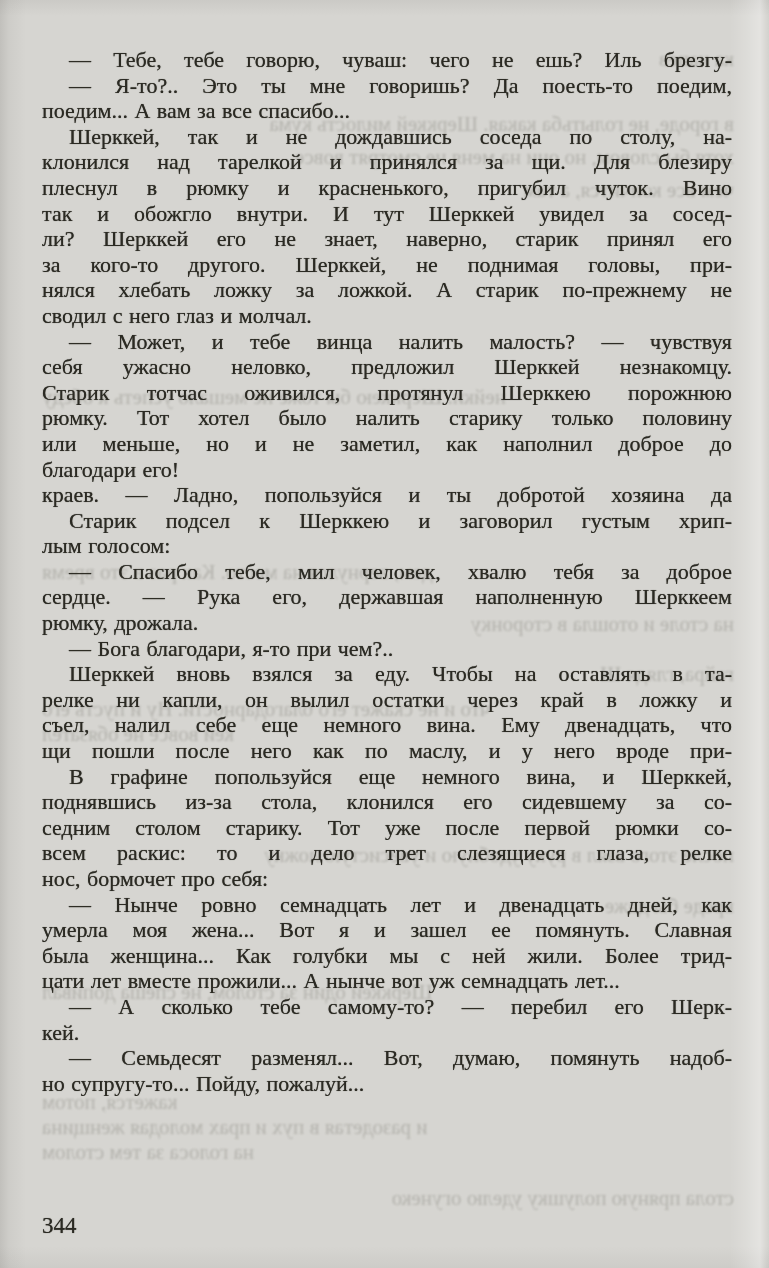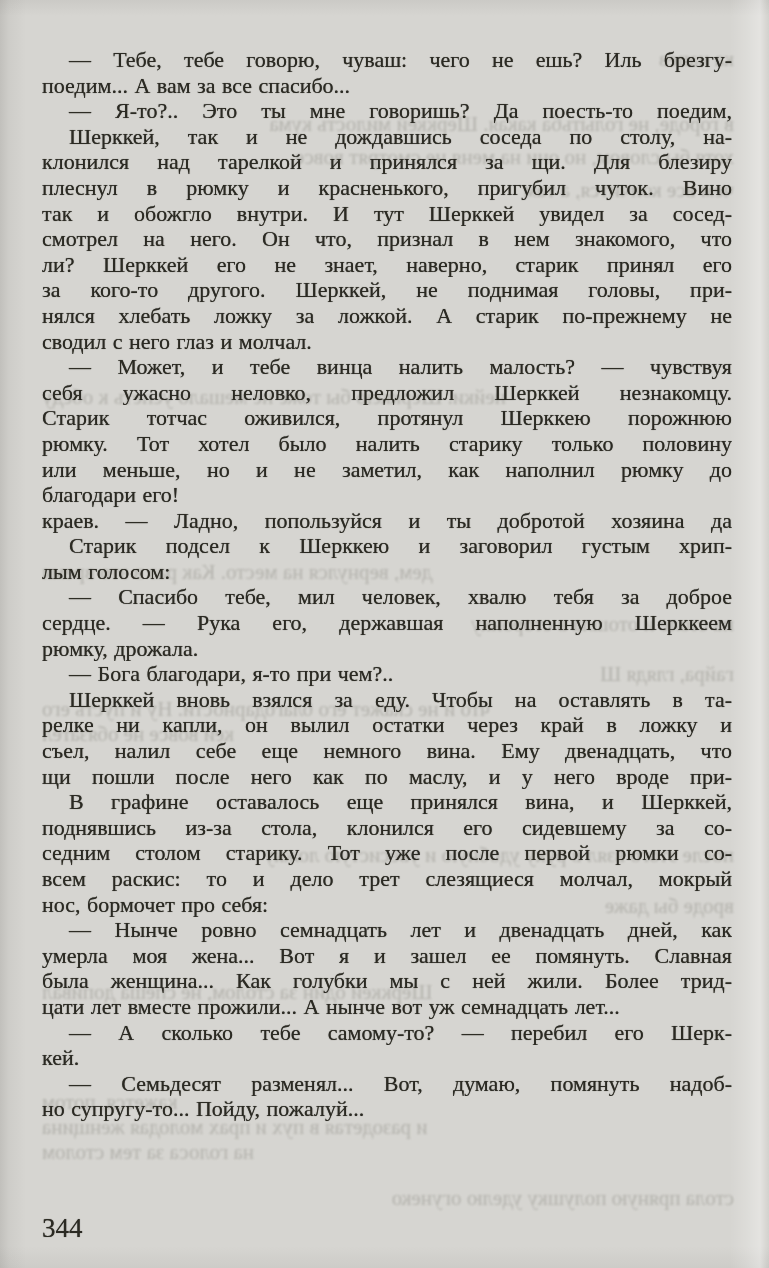--- a/index.html
+++ b/index.html
@@ -26,21 +26,21 @@
   .line{
     height:25.6px;overflow:hidden;
     text-align:justify;
     text-align-last:justify;
     -moz-text-align-last:justify;
   }
   .line.para-start{text-indent:27px;}
   .line.para-end{text-align-last:left;-moz-text-align-last:left;}
   .page-num{
     position:absolute;left:42px;top:1213px;
-    font-size:27px;color:#2b2a23;
+    font-size:23px;color:#2b2a23;
     text-shadow:0 0 0.8px rgba(43,42,35,0.85);
   }
   .bleed-layer{position:absolute;inset:0;}
   .bleed-line{
     position:absolute;left:42px;width:692px;
     transform:scaleX(-1);
     font-size:21px;line-height:24px;
     color:#aeada7;
     filter:blur(1.1px);
     opacity:0.85;
@@ -65,52 +65,51 @@
       <div class="bleed-line" style="top: 843px; text-align: left;">после этого взял в руку удобную и увесистую ложку</div>
       <div class="bleed-line" style="top: 894px; text-align: left;">вроде бы даже</div>
       <div class="bleed-line" style="top: 980px; text-align: right;">Шерккей один за столом, не спеша допивал</div>
       <div class="bleed-line" style="top: 1090px; text-align: right;">кажется, потом</div>
       <div class="bleed-line" style="top: 1115px; text-align: right;">и разодетая в пух и прах молодая женщина</div>
       <div class="bleed-line" style="top: 1140px; text-align: right;">на голоса за тем столом</div>
       <div class="bleed-line" style="top: 1186px; text-align: left;">стола пряную полушку уделю огунеко</div>
     </div>
   <div class="text-block" id="text">
       <div class="line para-start">— Тебе, тебе говорю, чуваш: чего не ешь? Иль брезгу-</div>
+      <div class="line para-start">— Я-то?.. Это ты мне говоришь? Да поесть-то поедим,</div>
       <div class="line para-end">поедим... А вам за все спасибо...</div>
-      <div class="line para-start">— Я-то?.. Это ты мне говоришь? Да поесть-то поедим,</div>
       <div class="line para-start">Шерккей, так и не дождавшись соседа по столу, на-</div>
       <div class="line">клонился над тарелкой и принялся за щи. Для блезиру</div>
       <div class="line">плеснул в рюмку и красненького, пригубил чуток. Вино</div>
       <div class="line">так и обожгло внутри. И тут Шерккей увидел за сосед-</div>
-      <div class="line">смотрел на него. Он что, признал в нем знакомого, что</div>
       <div class="line">ли? Шерккей его не знает, наверно, старик принял его</div>
       <div class="line">за кого-то другого. Шерккей, не поднимая головы, при-</div>
       <div class="line">нялся хлебать ложку за ложкой. А старик по-прежнему не</div>
       <div class="line para-end">сводил с него глаз и молчал.</div>
       <div class="line para-start">— Может, и тебе винца налить малость? — чувствуя</div>
       <div class="line">себя ужасно неловко, предложил Шерккей незнакомцу.</div>
       <div class="line">Старик тотчас оживился, протянул Шерккею порожнюю</div>
       <div class="line">рюмку. Тот хотел было налить старику только половину</div>
-      <div class="line">или меньше, но и не заметил, как наполнил рюмку до</div>
+      <div class="line">или меньше, но и не заметил, как наполнил доброе до</div>
       <div class="line para-end">благодари его!</div>
       <div class="line">краев. — Ладно, попользуйся и ты добротой хозяина да</div>
       <div class="line para-start">Старик подсел к Шерккею и заговорил густым хрип-</div>
       <div class="line para-end">лым голосом:</div>
       <div class="line para-start">— Спасибо тебе, мил человек, хвалю тебя за доброе</div>
       <div class="line">сердце. — Рука его, державшая наполненную Шерккеем</div>
       <div class="line para-end">рюмку, дрожала.</div>
       <div class="line para-start para-end">— Бога благодари, я-то при чем?..</div>
       <div class="line para-start">Шерккей вновь взялся за еду. Чтобы на оставлять в та-</div>
       <div class="line">релке ни капли, он вылил остатки через край в ложку и</div>
       <div class="line">съел, налил себе еще немного вина. Ему двенадцать, что</div>
       <div class="line">щи пошли после него как по маслу, и у него вроде при-</div>
-      <div class="line para-start">В графине оставалось еще принялся вина, и Шерккей,</div>
+      <div class="line para-start">В графине попользуйся еще немного вина, и Шерккей,</div>
       <div class="line">поднявшись из-за стола, клонился его сидевшему за со-</div>
       <div class="line">седним столом старику. Тот уже после первой рюмки со-</div>
-      <div class="line">всем раскис: то и дело трет слезящиеся молчал, мокрый</div>
+      <div class="line">всем раскис: то и дело трет слезящиеся глаза, релке</div>
       <div class="line para-end">нос, бормочет про себя:</div>
       <div class="line para-start">— Нынче ровно семнадцать лет и двенадцать дней, как</div>
       <div class="line">умерла моя жена... Вот я и зашел ее помянуть. Славная</div>
       <div class="line">была женщина... Как голубки мы с ней жили. Более трид-</div>
       <div class="line para-end">цати лет вместе прожили... А нынче вот уж семнадцать лет...</div>
       <div class="line para-start">— А сколько тебе самому-то? — перебил его Шерк-</div>
       <div class="line para-end">кей.</div>
       <div class="line para-start">— Семьдесят разменял... Вот, думаю, помянуть надоб-</div>
       <div class="line para-end">но супругу-то... Пойду, пожалуй...</div>
     </div>

